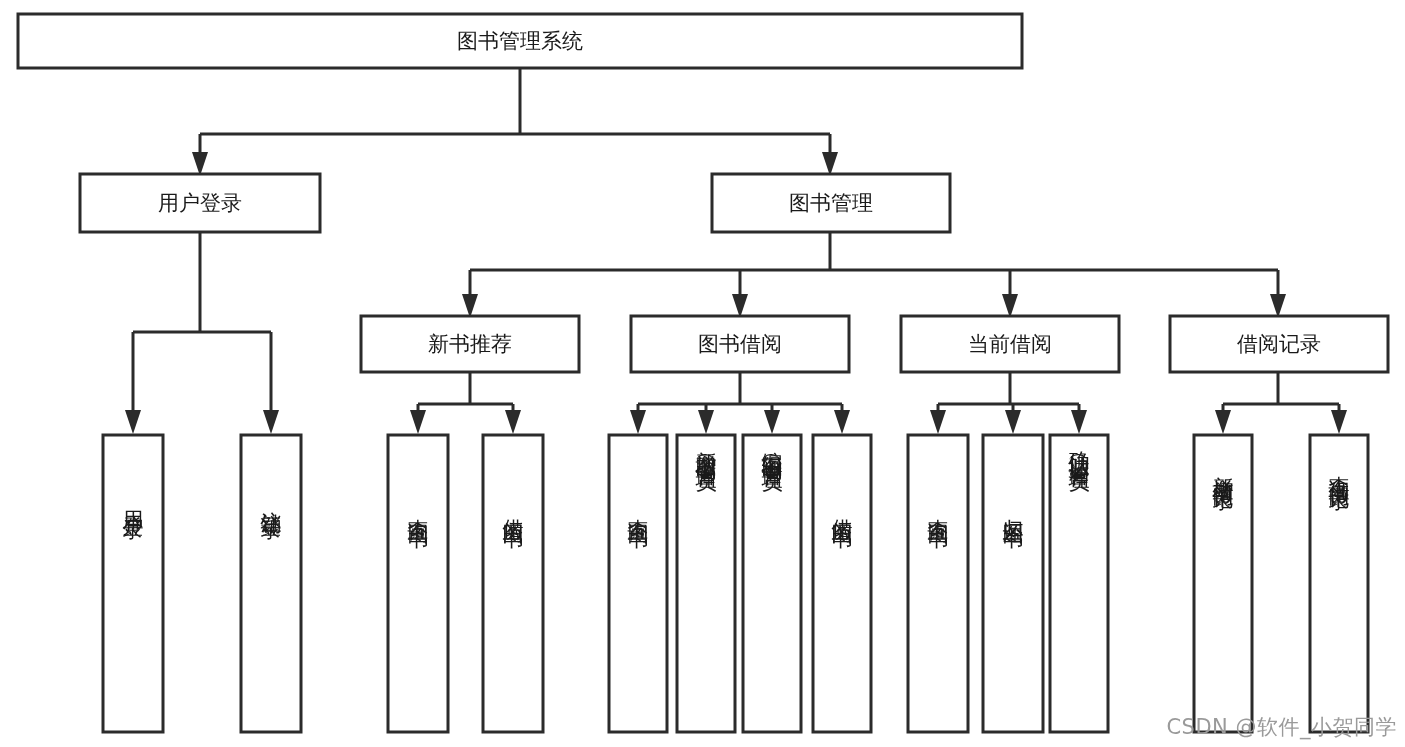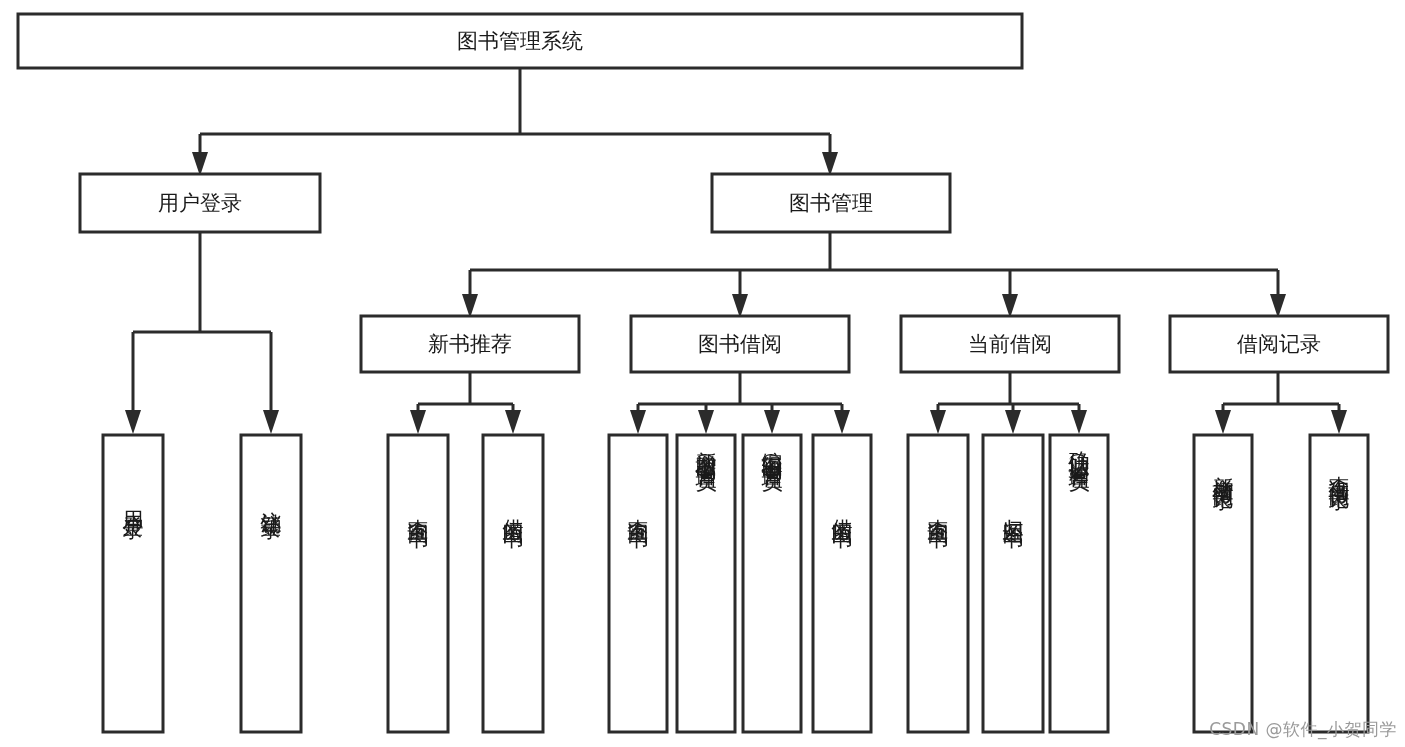--- a/index.html
+++ b/index.html
@@ -57,21 +57,21 @@
     text-anchor: middle;
     writing-mode: vertical-rl;
     glyph-orientation-vertical: 0;
     letter-spacing: 3px;
   }
   .watermark-text {
     position: absolute;
     right: 8px;
     bottom: 6px;
     font-family: "DejaVu Sans", "Liberation Sans", sans-serif;
-    font-size: 17px;
+    font-size: 21px;
     color: #9a9a9a;
     white-space: nowrap;
     pointer-events: none;
     letter-spacing: 0.5px;
   }
 </style>
 </head>
 <body>
 
 <div id="diagram-root">

